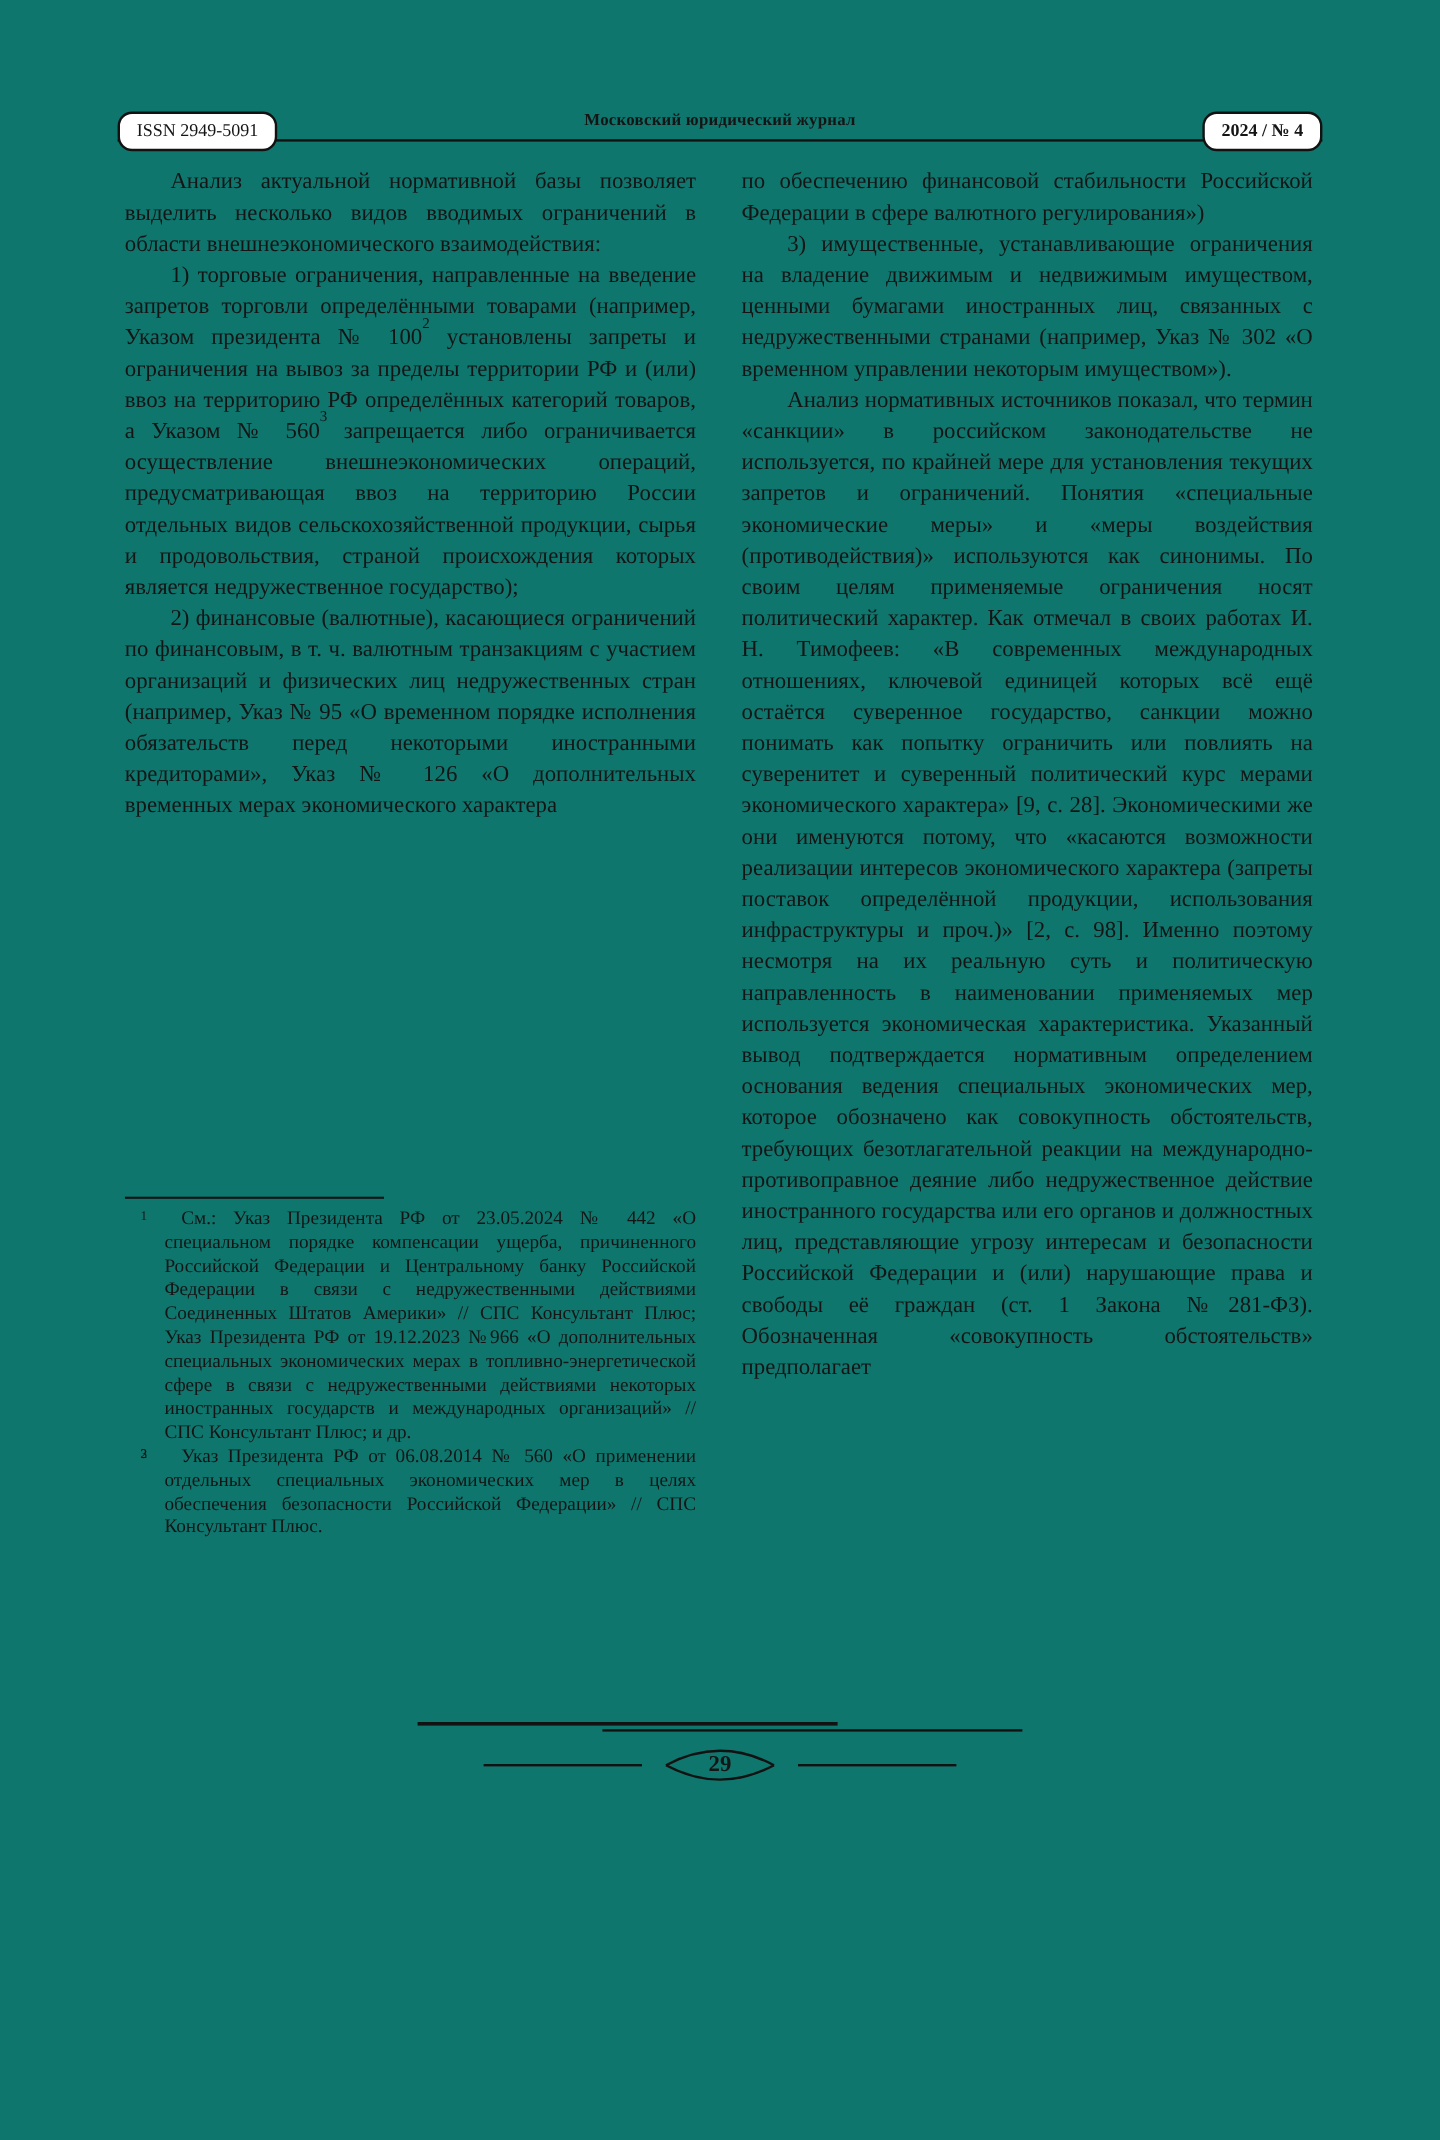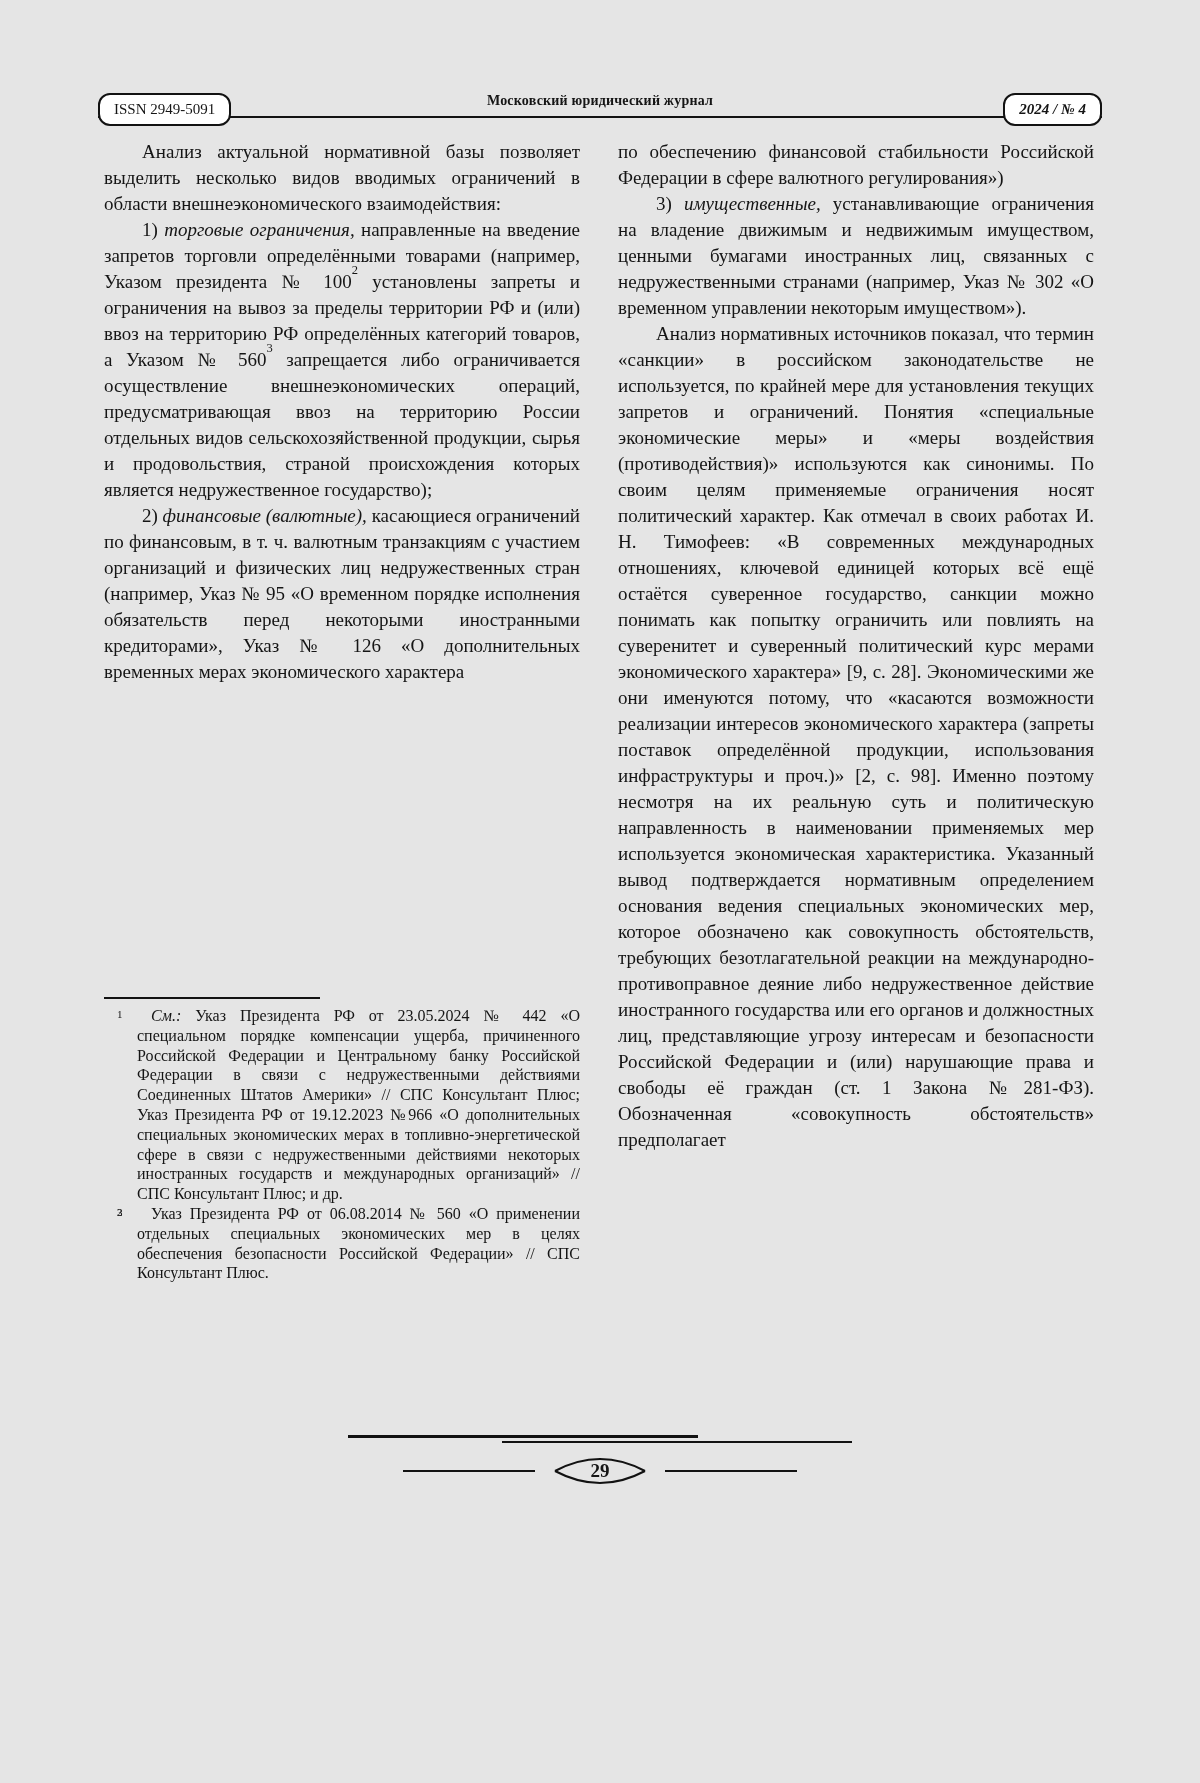--- a/index.html
+++ b/index.html
@@ -4,52 +4,52 @@
 <style>
   * { margin:0; padding:0; box-sizing:border-box; }
   html, body { background:#ffffff; }
   body {
     font-family:"Liberation Serif","DejaVu Serif",serif;
     color:#151515;
   }
   .page {
     position:relative;
     width:1200px; height:1783px;
-    background:#e5e5e5;
+    background:#0f766e;
     overflow:hidden;
   }
 
   
   .header { position:absolute; left:98px; top:84px; width:1004px; height:34px; }
   .header-rule { position:absolute; left:0; right:0; bottom:0; border-bottom:2px solid #121212; }
   .tab {
     position:absolute; bottom:-8px; height:33px;
     border:2px solid #121212; border-radius:12px;
     background:#ffffff; display:flex; align-items:center;
     padding:0 14px; font-size:15px; white-space:nowrap;
   }
   .tab-left { left:0; }
-  .tab-right { right:0; font-weight:bold;font-style:italic; }
+  .tab-right { right:0; font-weight:bold; }
   .journal-title {
     position:absolute; left:0; right:0; bottom:9px;
     text-align:center; font-weight:bold; font-size:14px; letter-spacing:0.2px;
   }
 
   
   .col {
     position:absolute; width:476px;
     font-size:19px; line-height:26px;
     text-align:justify;
     hyphens:auto; -webkit-hyphens:auto;
   }
   .col-left  { left:104px; top:139px; height:862px;  overflow:hidden; }
   .col-right { left:618px; top:139px; height:1280px; overflow:hidden; }
   .col p { text-indent:38px; }
   .col p.cont { text-indent:0; }
-  .it { font-style:italic; }
+  .it { }
   sup.fn {
     font-size:12.5px; line-height:0;
     position:relative; top:-7px;
   }
 
   
   .footnotes {
     position:absolute; left:104px; top:997px; width:476px;
     font-size:16px; line-height:19.8px;
     text-align:justify; hyphens:auto; -webkit-hyphens:auto;

